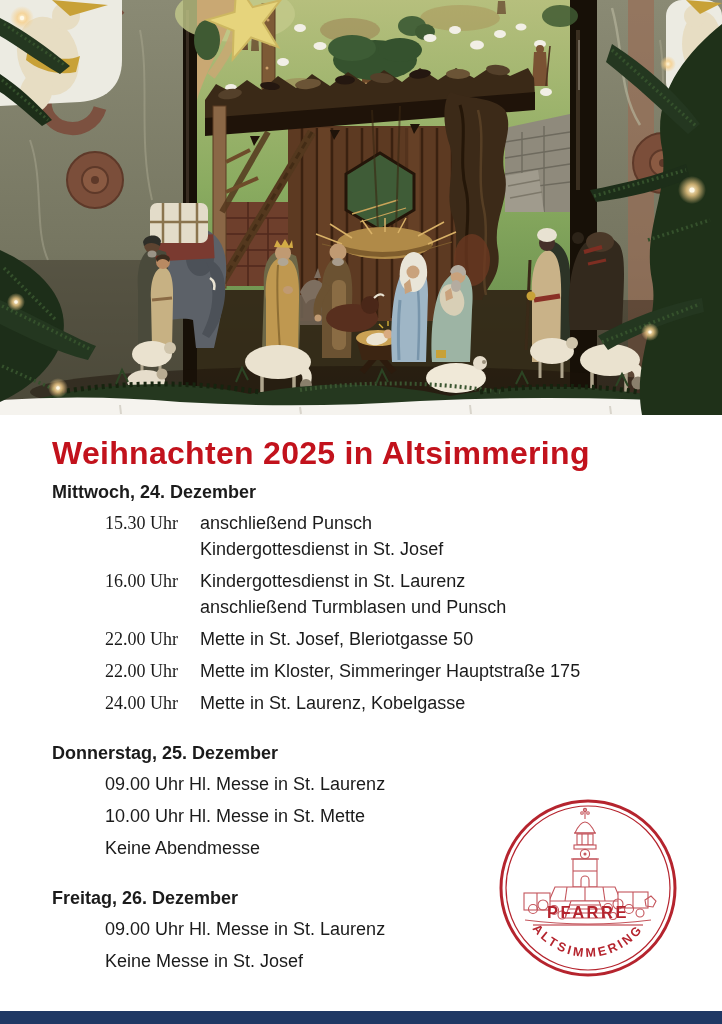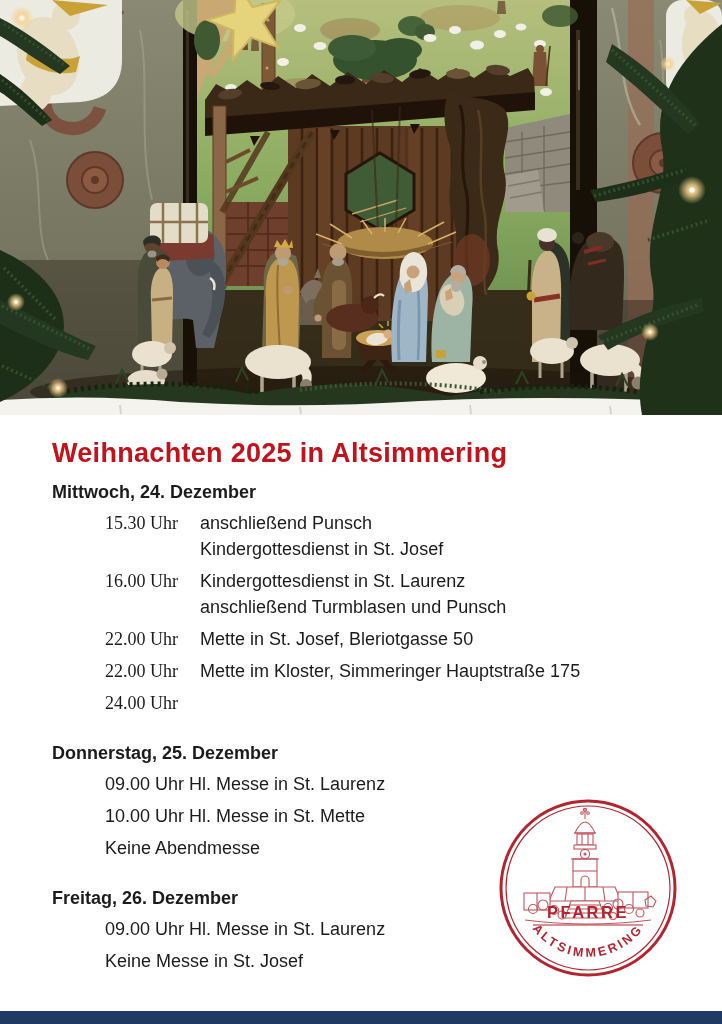--- a/index.html
+++ b/index.html
@@ -1,20 +1,20 @@
 <!DOCTYPE html>
 <html><head>
 <meta charset="utf-8">
 <style>
   html,body{margin:0;padding:0;background:#e8e8e8;}
   .page{position:relative;width:722px;height:1024px;margin:0 auto;background:#ffffff;
         font-family:"Liberation Sans",sans-serif;overflow:hidden;}
   .photo{position:absolute;left:0;top:0;width:722px;height:415px;}
   .photo svg{display:block;width:722px;height:415px;}
-  .title{position:absolute;left:52px;top:437px;margin:0;font-size:27px;line-height:32px;
+  .title{position:absolute;left:52px;top:437px;margin:0;font-size:32px;line-height:32px;
          font-weight:700;letter-spacing:.3px;}
   .schedule{position:absolute;left:52px;top:481px;width:630px;color:#1b1b1b;font-size:18px;}
   .day-label{font-weight:700;line-height:23px;margin:26px 0 0 0;}
   .day:first-child .day-label{margin-top:0;}
   .entry{display:flex;line-height:26px;margin-top:6px;padding-left:53px;}
   .entry .time{flex:none;width:95px;font-family:Liberation Serif, serif;}
   .entry .desc{flex:1;}
   .entry.plain{display:block;}
   .logo{position:absolute;left:497px;top:796px;width:182px;height:184px;}
   .logo svg{display:block;width:182px;height:184px;}
@@ -505,20 +505,21 @@
       <div class="entry">
         <span class="time">22.00 Uhr</span>
         <span class="desc">Mette in St. Josef, Bleriotgasse 50</span>
       </div>
       <div class="entry">
         <span class="time">22.00 Uhr</span>
         <span class="desc">Mette im Kloster, Simmeringer Hauptstraße 175</span>
       </div>
       <div class="entry">
         <span class="time">24.00 Uhr</span>
+        <span class="desc">Mette in St. Laurenz, Kobelgasse</span>
       </div>
     </div>
 
     <div class="day">
       <div class="day-label">Donnerstag, 25. Dezember</div>
       <div class="entry plain">09.00 Uhr Hl. Messe in St. Laurenz</div>
       <div class="entry plain">10.00 Uhr Hl. Messe in St. Mette</div>
       <div class="entry plain">Keine Abendmesse</div>
     </div>
 

